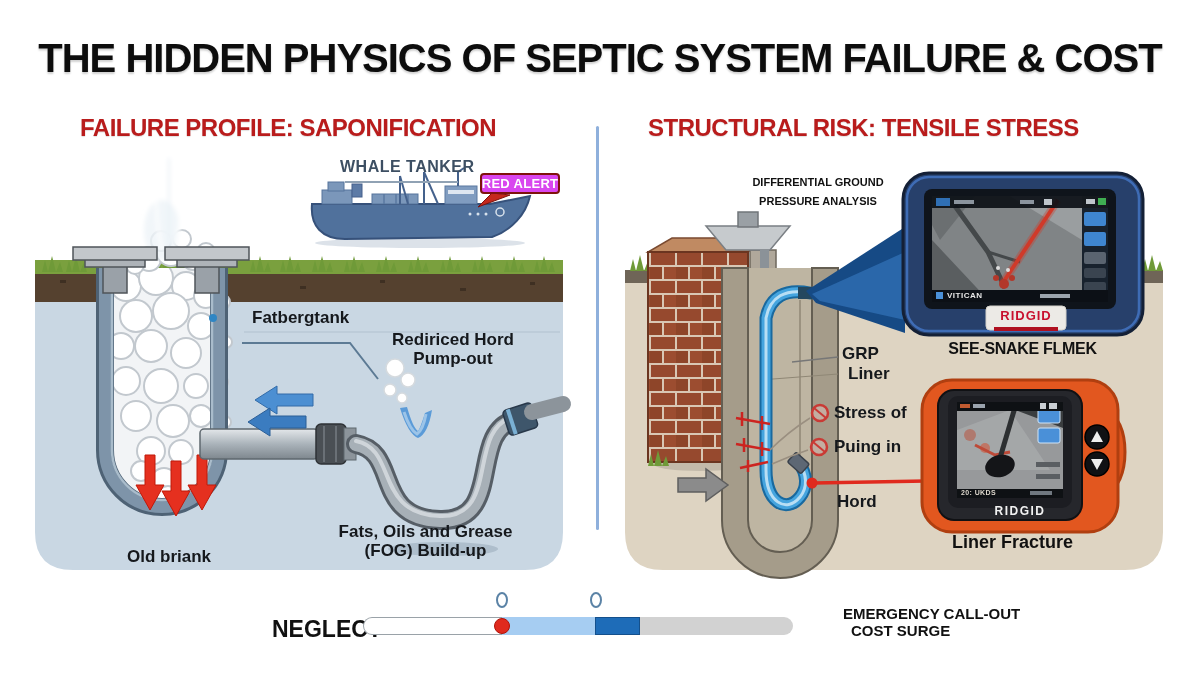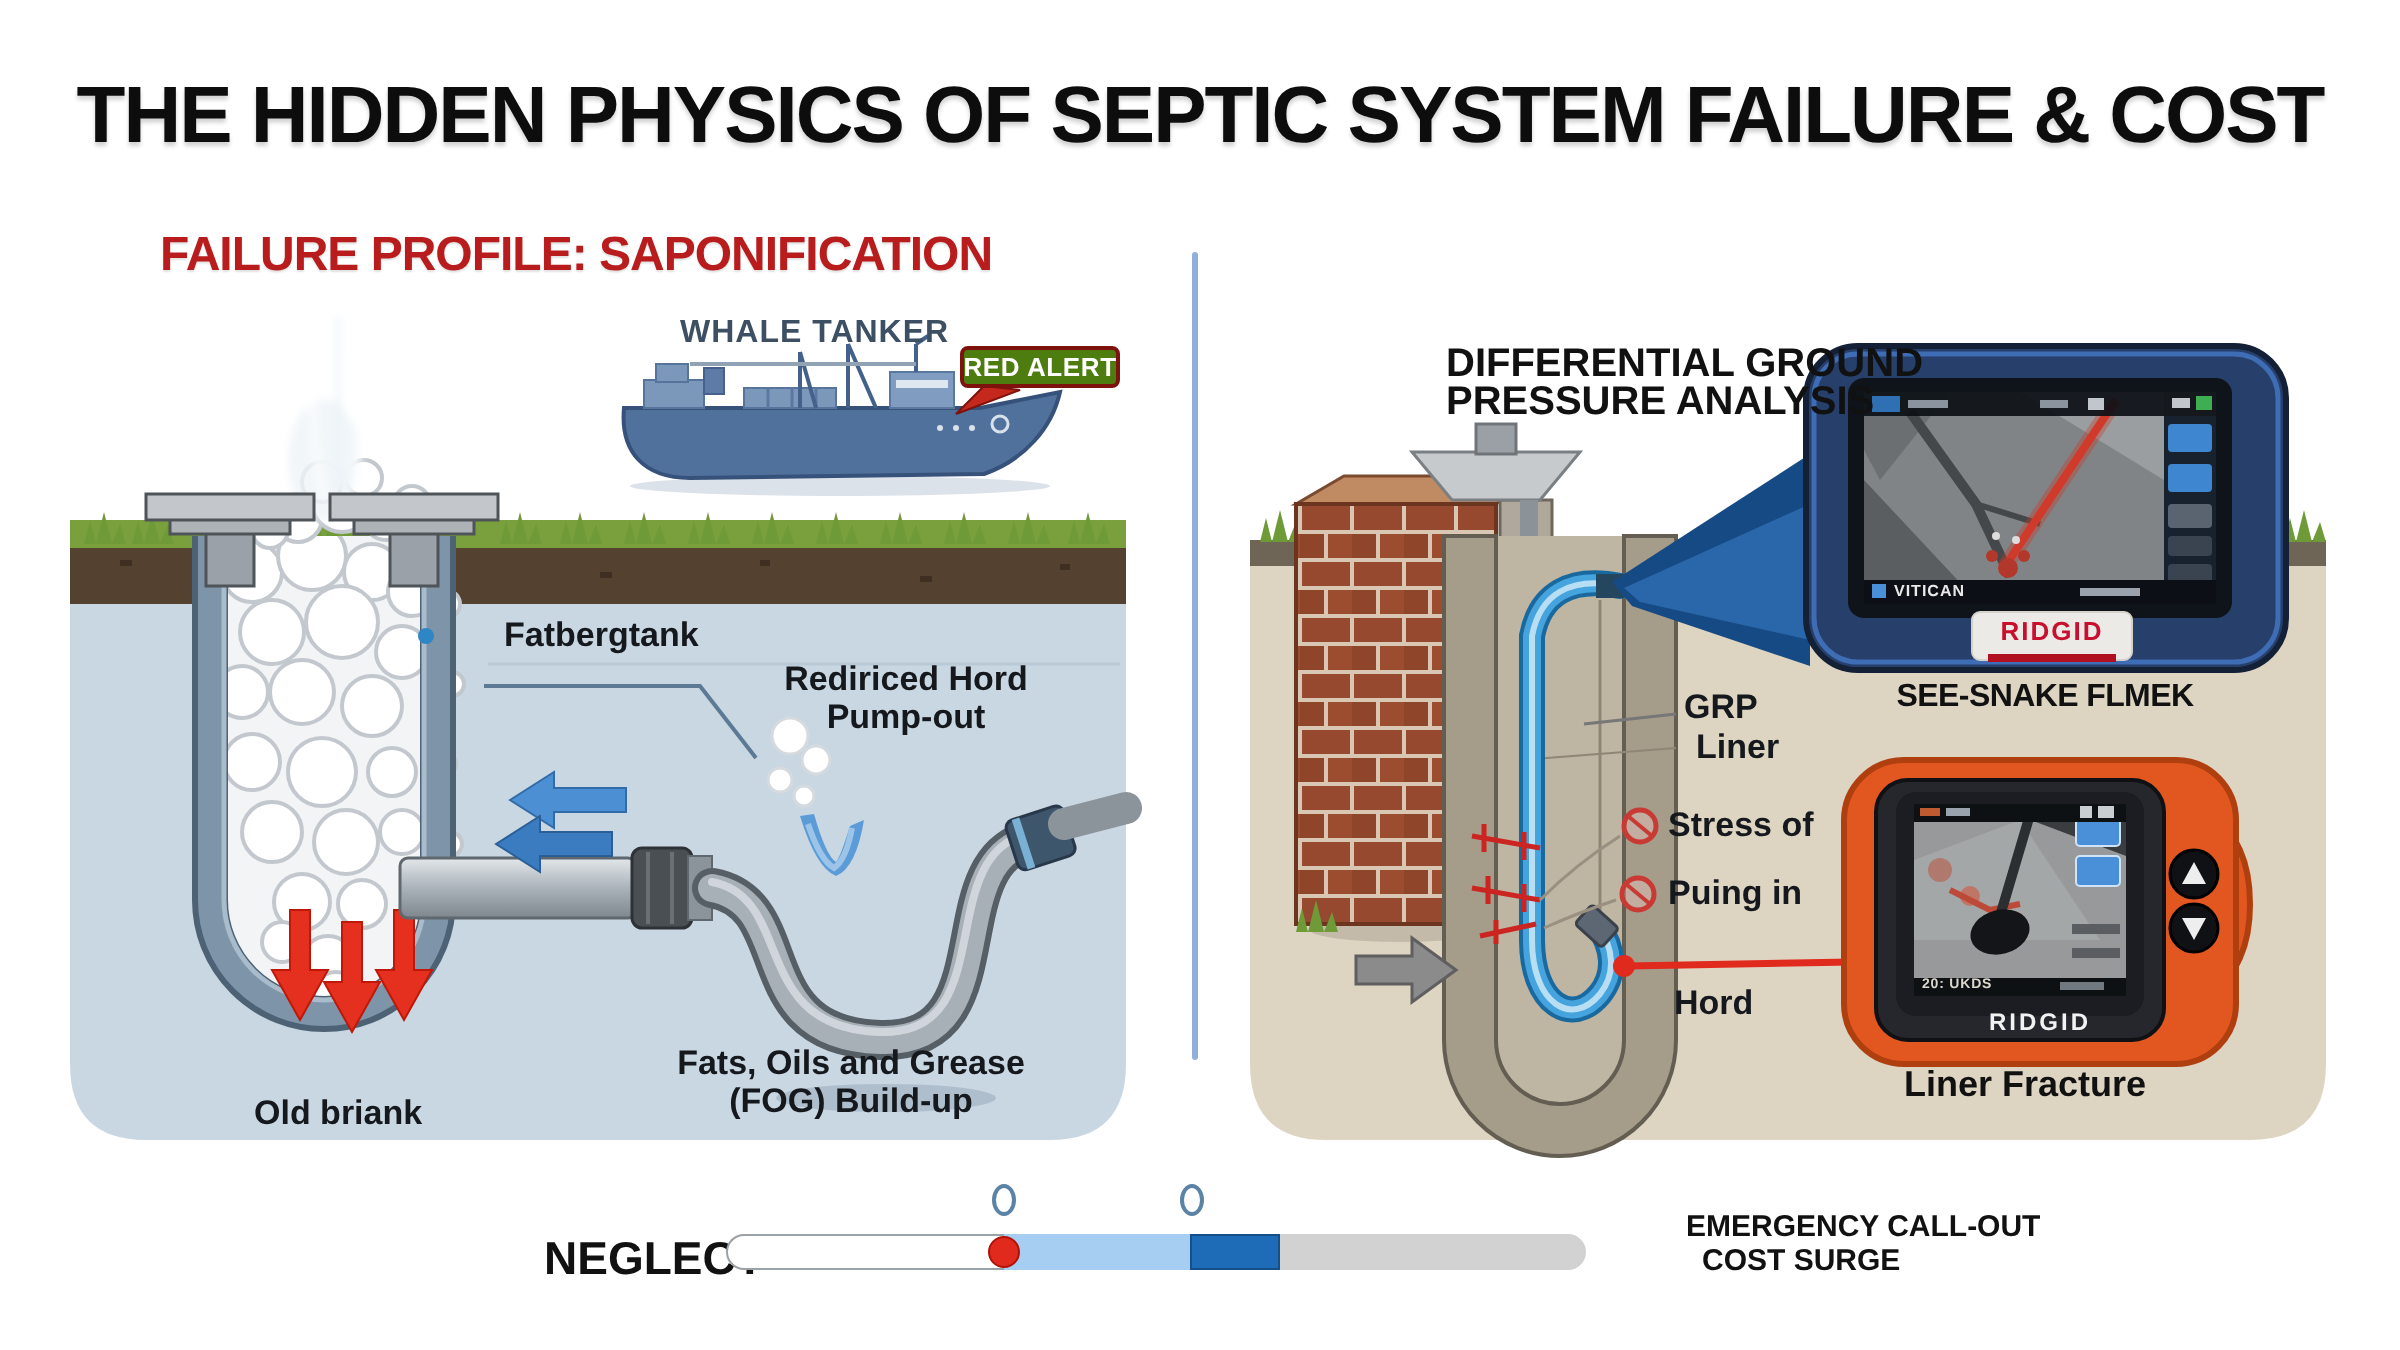--- a/index.html
+++ b/index.html
@@ -10,28 +10,28 @@
   .title{left:0;right:0;top:36px;text-align:center;font-size:40px;font-weight:700;
          letter-spacing:-1px;color:#0d0d0d;text-shadow:0 2px 2px rgba(0,0,0,.18);}
   .heading{top:114px;font-size:24px;font-weight:700;letter-spacing:-.5px;color:#b91c1c;
            text-shadow:0 1px 1px rgba(0,0,0,.12);}
   .h-left{left:80px;}
   .h-right{left:648px;}
   .diag{font-size:17px;font-weight:700;color:#15181c;}
   .center{text-align:center;}
   .line{display:block;line-height:19px;}
   .ship-label{left:340px;top:158px;font-size:16px;font-weight:700;color:#3d4f63;letter-spacing:.5px;}
-  .badge{left:480px;top:173px;width:80px;height:21px;background:#4d7c0f;border:2px solid #7e120c;
+  .badge{left:480px;top:173px;width:80px;height:21px;background:#d946ef;border:2px solid #7e120c;
          border-radius:4px;display:flex;align-items:center;justify-content:center;
          font-size:13px;font-weight:700;color:#fff;letter-spacing:.3px;box-sizing:border-box;}
   .fatberg{left:252px;top:308px;}
   .pumpout{left:368px;top:330px;width:170px;}
   .fog{left:318px;top:522px;width:215px;}
   .old{left:127px;top:547px;}
-  .analysis{left:723px;top:173px;width:190px;font-size:20px;font-weight:700;text-align:center;}
+  .analysis{left:723px;top:173px;width:190px;font-size:11px;font-weight:700;text-align:center;}
   .analysis .line{line-height:19px;}
   .grp1{left:842px;top:344px;}
   .grp2{left:848px;top:364px;}
   .stress{left:834px;top:403px;}
   .pulling{left:834px;top:437px;}
   .tanklbl{left:837px;top:492px;}
   .dev-label-top{left:930px;top:340px;width:185px;font-size:16px;font-weight:700;text-align:center;letter-spacing:-.3px;}
   .dev-label-bottom{left:920px;top:532px;width:185px;font-size:18px;font-weight:700;text-align:center;}
   .brand-top{left:986px;top:308px;width:80px;text-align:center;font-size:13px;font-weight:700;
              color:#c8102e;letter-spacing:1px;}
@@ -400,20 +400,21 @@
       <g>
         <circle cx="1097" cy="464" r="12" fill="#101114" stroke="#000" stroke-width="1.5"></circle>
         <polygon points="1091,459 1103,459 1097,470" fill="#eeeeee"></polygon>
       </g>
     </g>
   </g>
 </svg>
 
 <div class="lbl title">THE HIDDEN PHYSICS OF SEPTIC SYSTEM FAILURE &amp; COST</div>
 <div class="lbl heading h-left">FAILURE PROFILE: SAPONIFICATION</div>
+<div class="lbl heading h-right">STRUCTURAL RISK: TENSILE STRESS</div>
 <div class="divider"></div>
 
 <div class="lbl ship-label">WHALE TANKER</div>
 <div class="lbl badge">RED ALERT</div>
 <div class="lbl diag fatberg">Fatbergtank</div>
 <div class="lbl diag pumpout center">
   <span class="line">Rediriced Hord</span>
   <span class="line">Pump-out</span>
 </div>
 <div class="lbl diag fog center">

